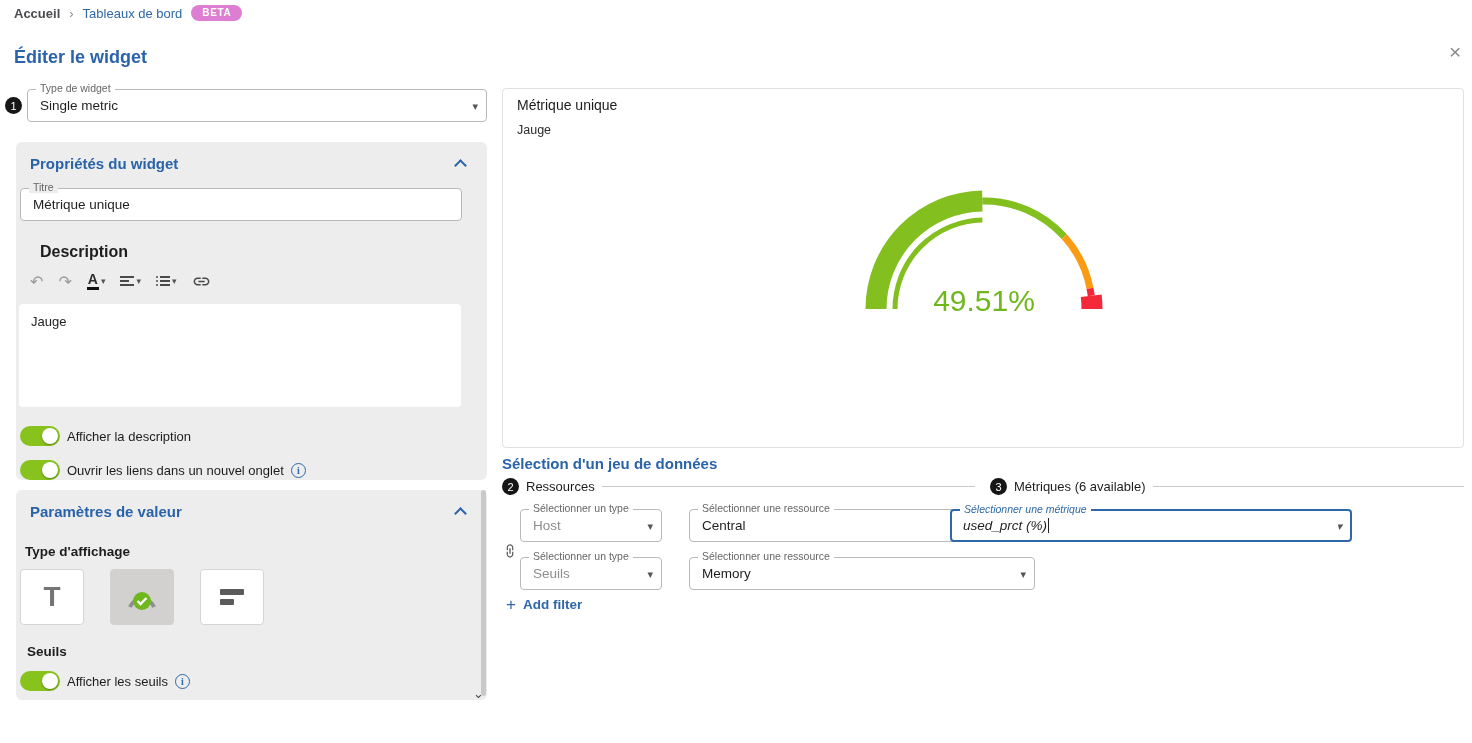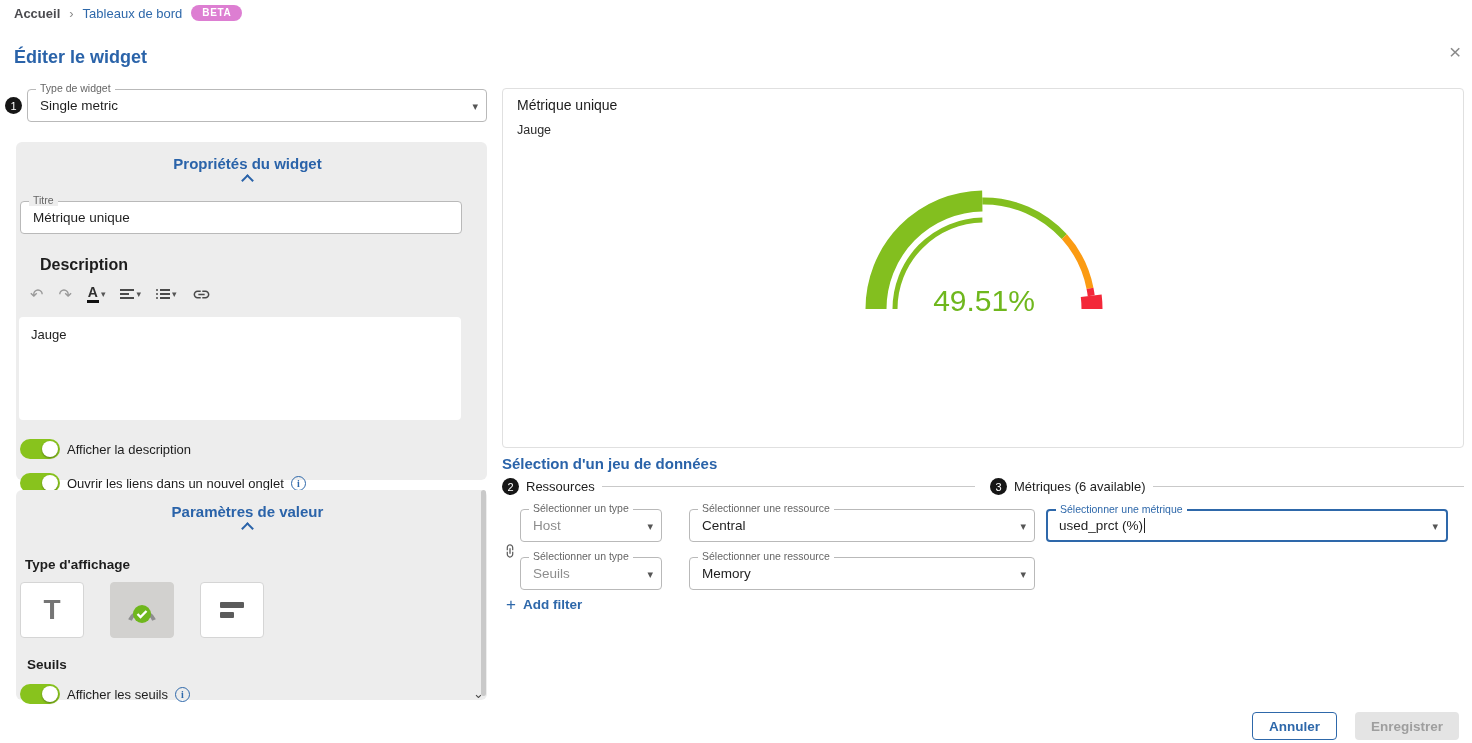--- a/index.html
+++ b/index.html
@@ -30,21 +30,21 @@
   .mfield.focused .lab { color:#2e68aa; }
   .text-caret { display:inline-block; width:1px; height:15px; background:#222; margin-left:1px; vertical-align:middle; }
 
   
   .widget-type-step { position:absolute; left:5px; top:97px; }
   .widget-type-select { position:absolute; left:27px; top:89px; width:460px; }
 
   .panel { position:absolute; left:16px; background:#ededed; border-radius:6px; }
   .panel-a { top:142px; width:471px; height:338px; }
   .panel-b { top:490px; width:471px; height:210px; }
-  .sec-head { display:flex; align-items:center; justify-content:space-between; margin:13px 22px 0 14px;flex-direction:column; }
+  .sec-head { display:flex; align-items:center; justify-content:space-between; margin:13px 22px 0 14px; }
   .sec-title { color:#2a63a9; font-size:15px; font-weight:bold; }
   .chev-up { width:9px; height:9px; border-left:2px solid #2a63a9; border-top:2px solid #2a63a9; transform:rotate(45deg); margin-top:4px; cursor:pointer; }
 
   .titre-field { margin:16px 0 0 4px; width:442px; }
   .desc-label { margin:22px 0 0 24px; font-size:16px; font-weight:bold; color:#1d1d1d; }
   .toolbar { display:flex; align-items:center; gap:7px; margin:9px 0 0 10px; height:22px; }
   .tb-btn { display:flex; align-items:center; gap:2px; color:#464646; font-size:16px; cursor:pointer; padding:0 4px; }
   .tb-dim { color:#9a9a9a; }
   .tb-caret { font-size:9px; color:#555; }
   .tb-A { font-size:14px; font-weight:bold; color:#2f2f2f; border-bottom:3px solid #111; line-height:1.1; padding:0 1px; }
@@ -91,21 +91,21 @@
   .met-head { left:990px; top:478px; width:474px; }
   .res-row { position:absolute; left:520px; display:flex; gap:27px; }
   .row-1 { top:509px; }
   .row-2 { top:557px; }
   .sel-type { width:142px; }
   .sel-res { width:346px; }
   .chain-ic { position:absolute; left:500px; top:541px; transform:rotate(90deg); }
   .add-filter { position:absolute; left:506px; top:596px; display:flex; align-items:center; gap:7px; color:#2e68aa; cursor:pointer; }
   .add-filter .plus { font-size:17px; line-height:1; }
   .add-filter .af-label { font-size:13.5px; font-weight:bold; }
-  .metric-field { position:absolute; left:1046px; top:509px; width:402px; }
+  .metric-field { position:absolute; left:950px; top:509px; width:402px;font-style:italic; }
 
   
   .footer { position:absolute; right:13px; top:712px; display:flex; gap:18px; }
   .btn { height:28px; padding:0 16px; border-radius:4px; font-size:13.5px; display:flex; align-items:center; cursor:pointer; font-weight:bold; }
   .btn-cancel { border:1px solid #2e68aa; color:#2e68aa; background:#fff; }
   .btn-save { border:none; color:#9e9e9e; background:#e4e4e4; cursor:default; }
 </style>
 </head>
 <body>
 
@@ -297,18 +297,14 @@
     <span class="gh-line"></span>
   </div>
 
   <div class="mfield focused metric-field">
     <span class="lab">Sélectionner une métrique</span>
     <span>used_prct (%)</span>
     <span class="text-caret"></span>
     <span class="car">▾</span>
   </div>
 
-  <div class="footer">
-    <div class="btn btn-cancel">Annuler</div>
-    <div class="btn btn-save">Enregistrer</div>
-  </div>
 
 </div>
 
 </body></html>

